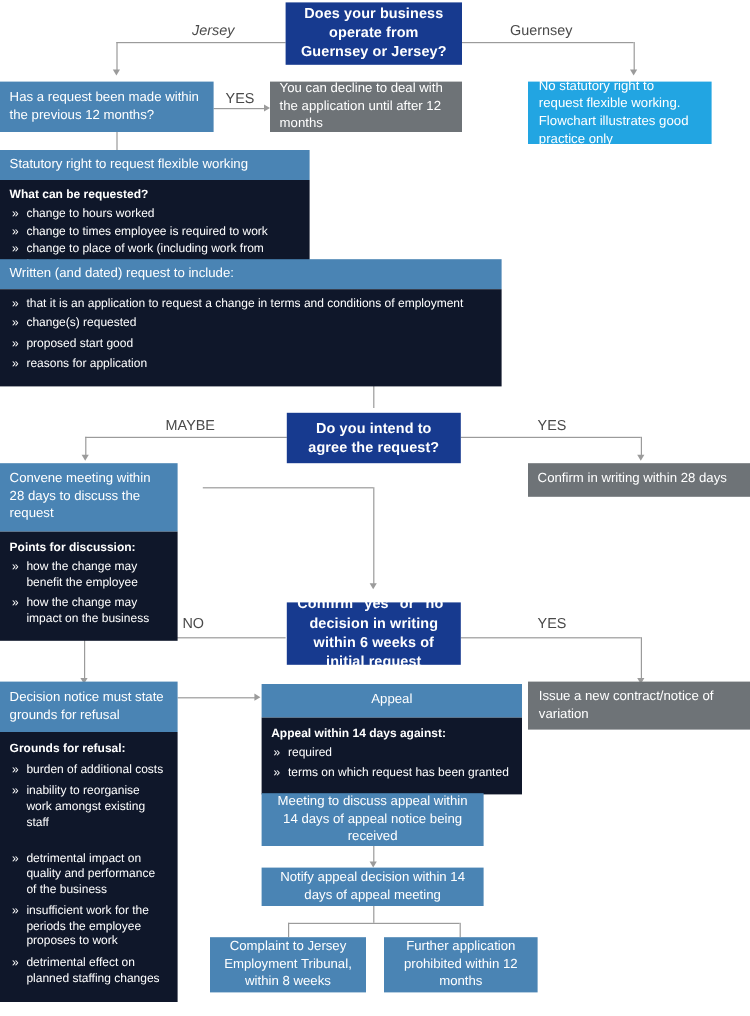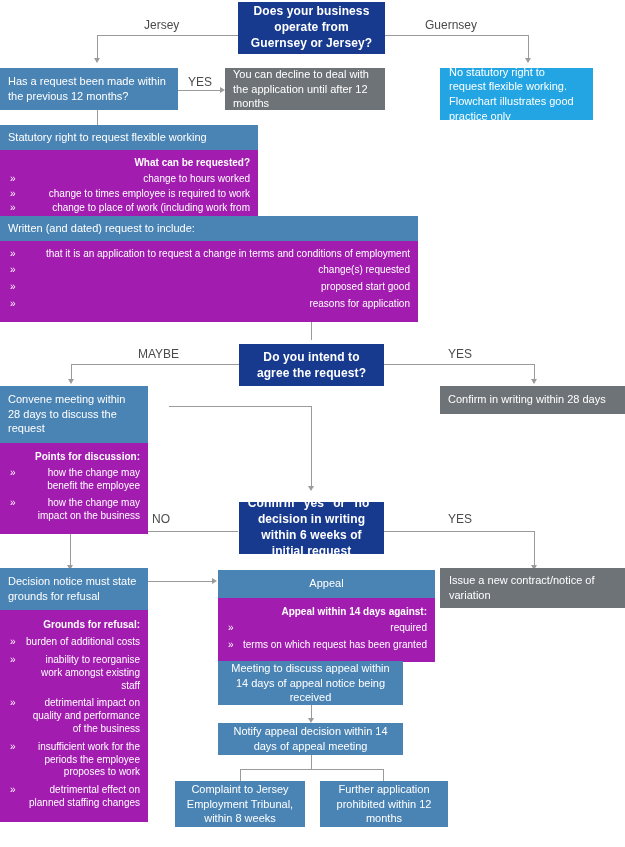--- a/index.html
+++ b/index.html
@@ -33,21 +33,21 @@
   }
   .node .body {
     box-sizing: border-box;
     width: 100%;
   }
 
   
   .navy        { background: #173a8f; }
   .steel       { background: #4a84b4; }
   .steel-hdr   { background: #4a84b4; }
-  .steel-body  { background: #a21caf; text-align: right; }
+  .steel-body  { background: #0f172a; }
   .cyan        { background: #22a5e2; }
   .grey-dark   { background: #6e7377; }
   .grey-light  { background: #a3a7aa; }
   .grey-solid  { background: #6e7377; }
 
   
   .t-title {
     font-weight: bold;
     font-size: 12px;
     text-align: center;
@@ -183,21 +183,21 @@
   <div class="arw down" style="left:307.5px; top:656px;"></div>
 
   <div class="ln v" style="left:311px; top:705px; height:16px;"></div>
   <div class="arw down" style="left:307.5px; top:718px;"></div>
 
   <div class="ln v" style="left:311px; top:755px; height:14px;"></div>
   <div class="ln h" style="left:240px; top:769px; width:143px;"></div>
   <div class="ln v" style="left:240px; top:769px; height:12px;"></div>
   <div class="ln v" style="left:383px; top:769px; height:12px;"></div>
 
-  <div class="elabel" style="left:144px; top:18px;">Jersey</div>
+  <div class="elabel" style="left:160px; top:18px;font-style:italic;">Jersey</div>
   <div class="elabel" style="left:425px; top:18px;">Guernsey</div>
   <div class="elabel" style="left:188px; top:75px;">YES</div>
   <div class="elabel" style="left:138px; top:347px;">MAYBE</div>
   <div class="elabel" style="left:448px; top:347px;">YES</div>
   <div class="elabel" style="left:152px; top:512px;">NO</div>
   <div class="elabel" style="left:448px; top:512px;">YES</div>
 
   <div class="node navy" style="left:238px; top:2px; width:147px; height:52px; display:flex; align-items:center; justify-content:center; padding:4px 8px;">
     <div class="t-title">Does your business operate from Guernsey or Jersey?</div>
   </div>
@@ -260,21 +260,21 @@
   <div class="node navy" style="left:239px; top:502px; width:145px; height:52px; display:flex; align-items:center; justify-content:center; padding:4px 8px;">
     <div class="t-title">Confirm "yes" or "no" decision in writing within 6 weeks of initial request</div>
   </div>
 
   <div class="node" style="left:0px; top:568px; width:148px;">
     <div class="hdr steel-hdr t-hdr" style="padding:6px 8px 7px 8px;">Decision notice must state grounds for refusal</div>
     <div class="body steel-body" style="padding:8px 8px 10px 8px;">
       <div class="t-strong" style="margin-bottom:5px;">Grounds for refusal:</div>
       <ul class="bul">
         <li style="margin-bottom:5px;">burden of additional costs</li>
-        <li style="margin-bottom:5px;">inability to reorganise work amongst existing staff</li>
+        <li style="margin-bottom:18px;">inability to reorganise work amongst existing staff</li>
         <li style="margin-bottom:5px;">detrimental impact on quality and performance of the business</li>
         <li style="margin-bottom:5px;">insufficient work for the periods the employee proposes to work</li>
         <li>detrimental effect on planned staffing changes</li>
       </ul>
     </div>
   </div>
 
   <div class="node grey-solid" style="left:440px; top:568px; width:185px; height:40px; display:flex; align-items:center; padding:4px 9px;">
     <div class="t-plain">Issue a new contract/notice of variation</div>
   </div>

